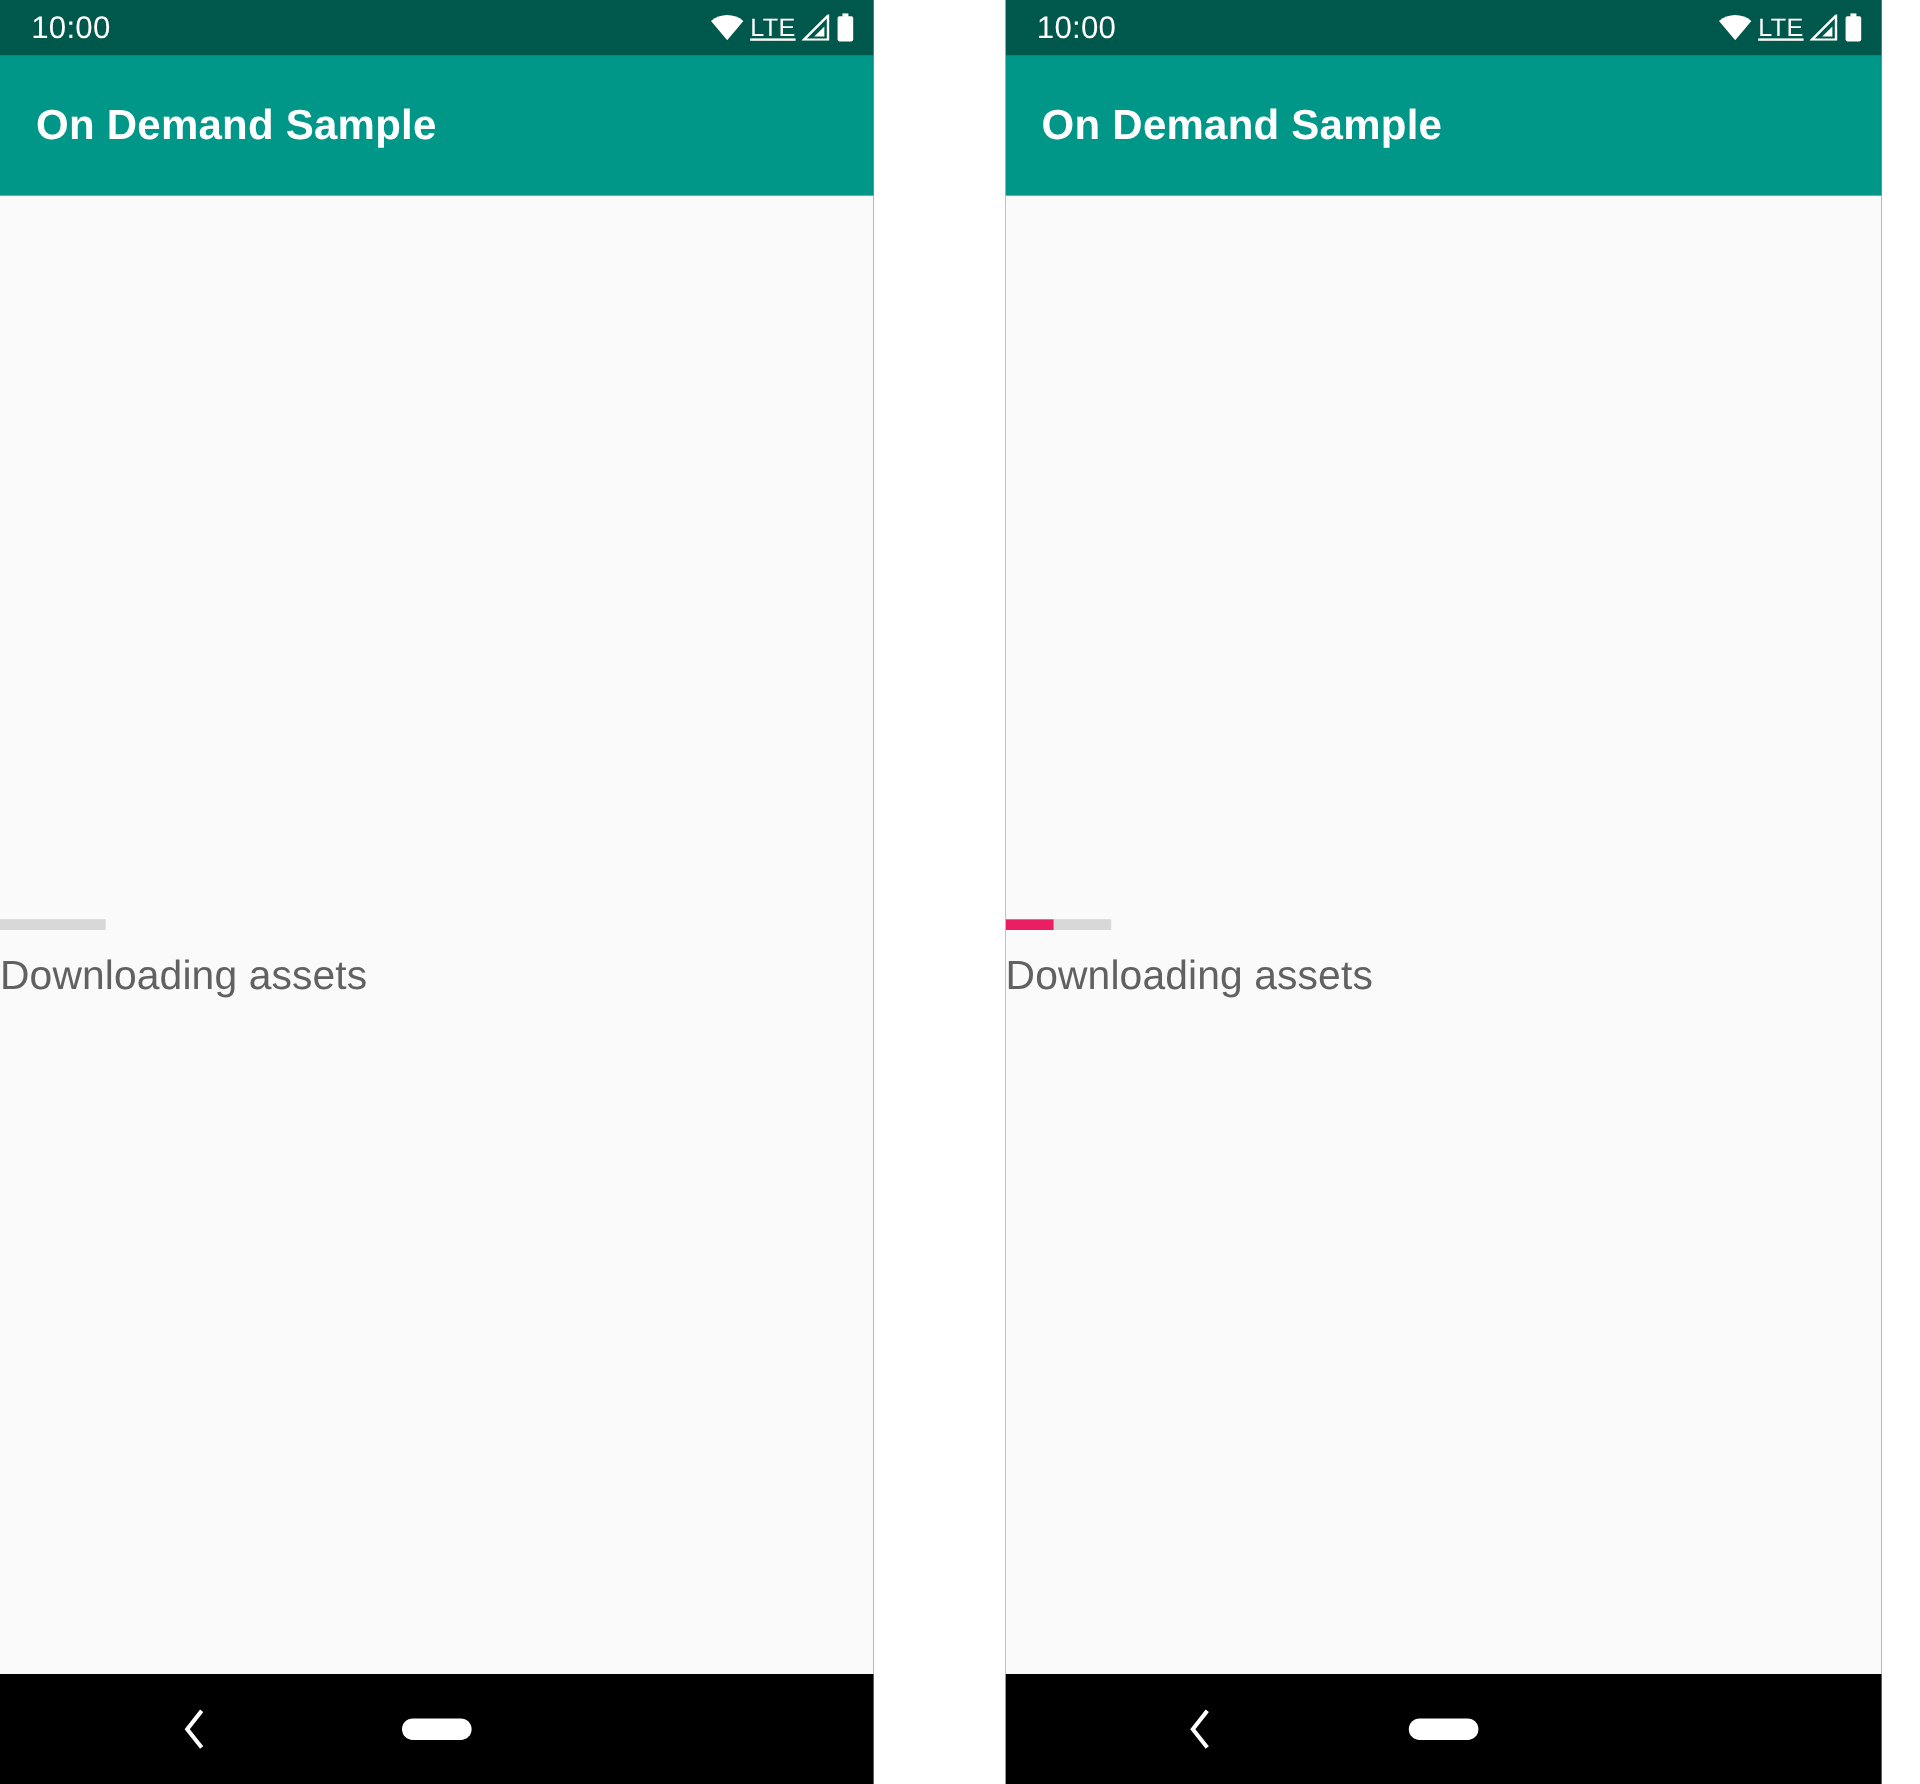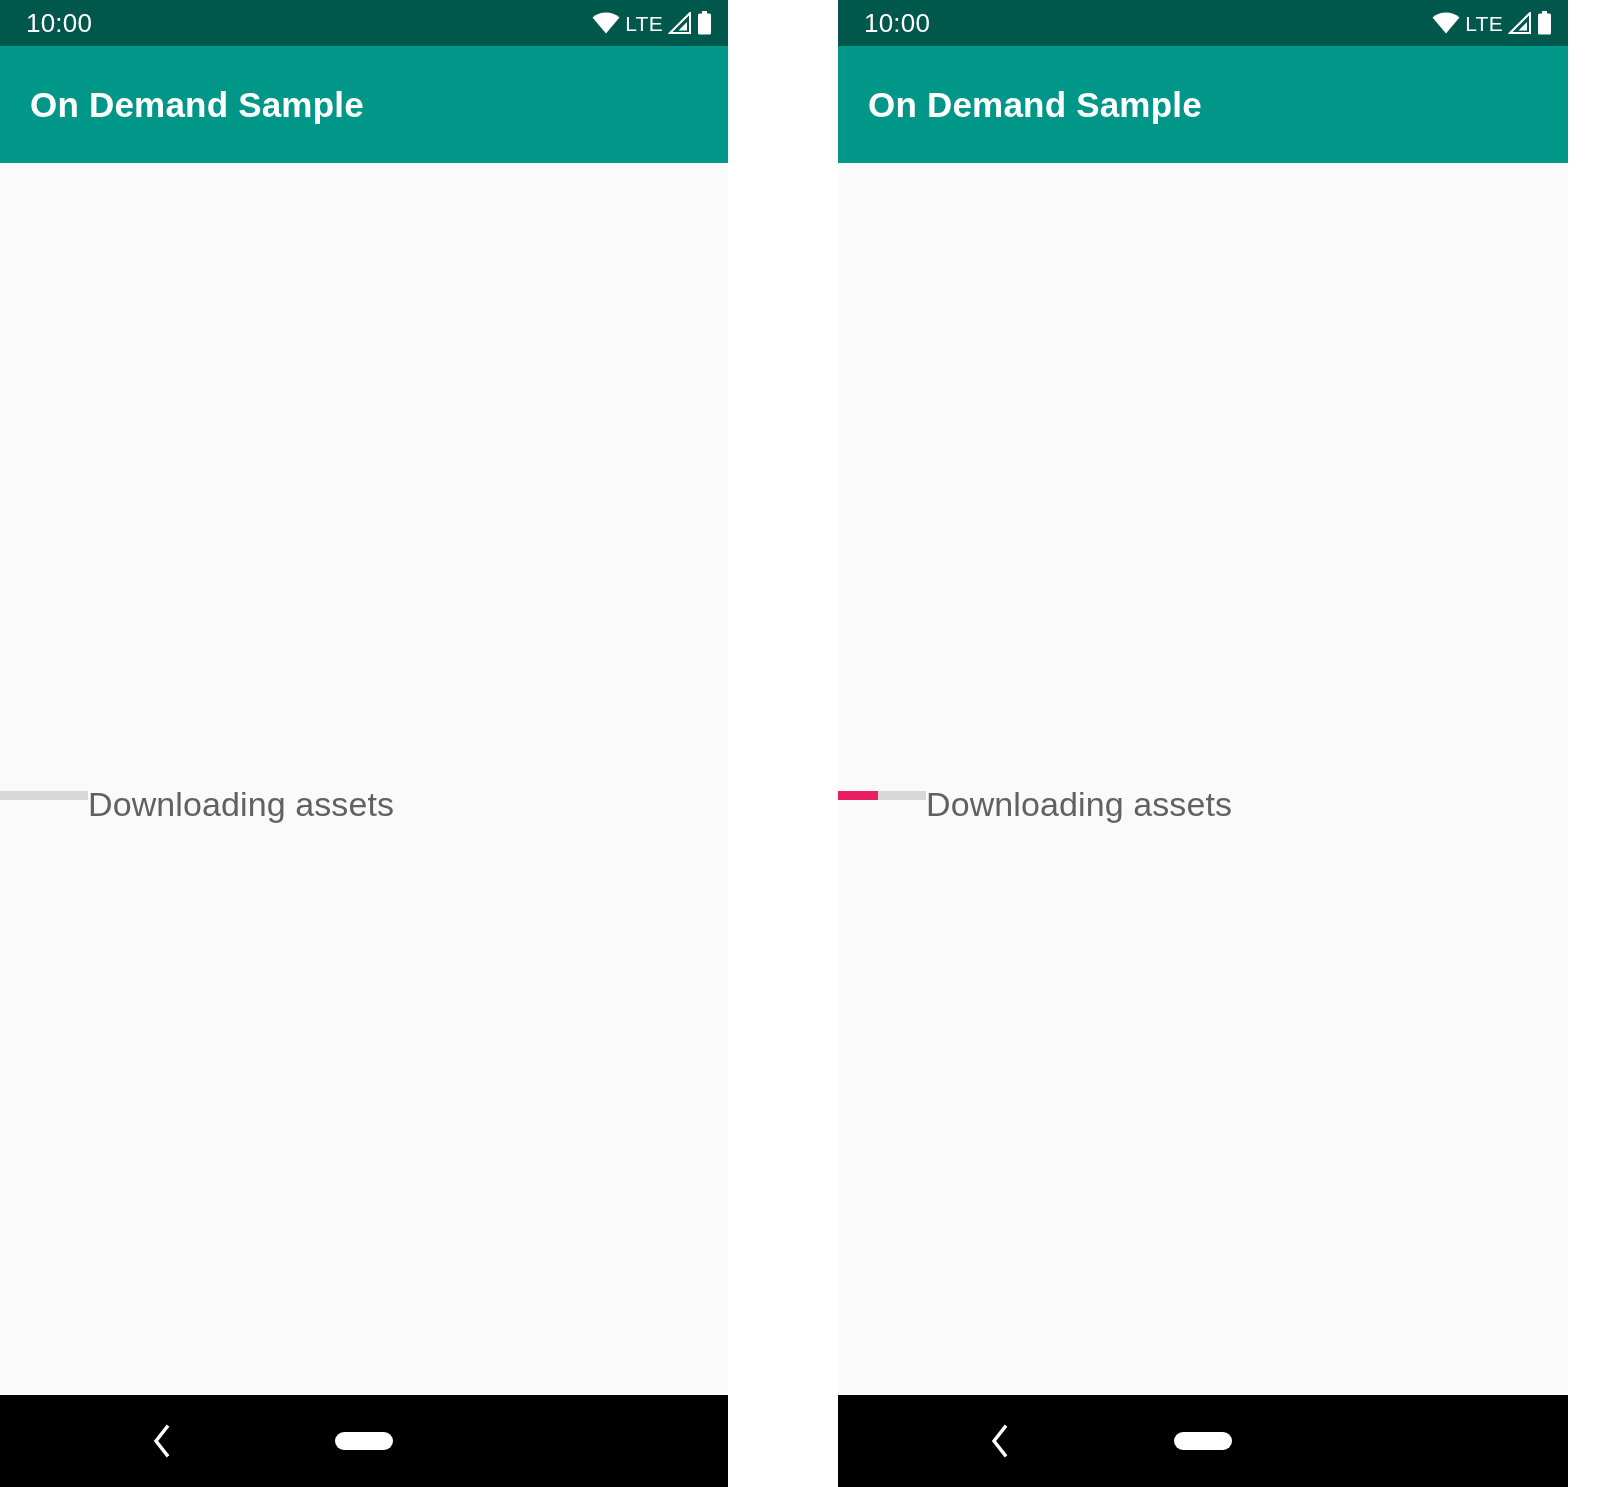--- a/index.html
+++ b/index.html
@@ -50,20 +50,21 @@
   .status-clock {
     font-size: 26px;
     line-height: 26px;
     letter-spacing: 0.2px;
     color: #ffffff;
   }
   .status-icons {
     display: flex;
     align-items: center;
     gap: 5px;
+    text-decoration: underline;
   }
   .status-icons svg { display: block; }
   .lte-label {
     font-size: 21px;
     line-height: 21px;
     color: #ffffff;
     letter-spacing: 0.3px;
   }
 
   
@@ -93,22 +94,21 @@
     flex-direction: column;
     align-items: center;
     justify-content: flex-start;
   }
   .center-stack {
     position: absolute;
     left: 0;
     right: 0;
     top: 603px;
     display: flex;
-    flex-direction: row;
-    align-items: center;
+    flex-direction: column;
   }
   .progress-track {
     width: 88px;
     height: 9px;
     background: #d8d8d8;
     position: relative;
     overflow: hidden;
   }
   .progress-fill {
     position: absolute;

